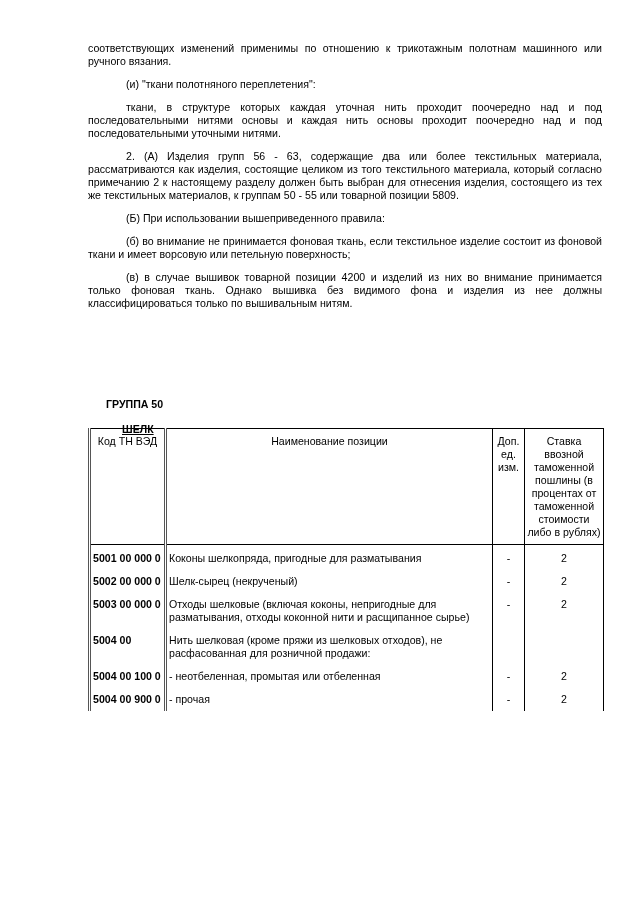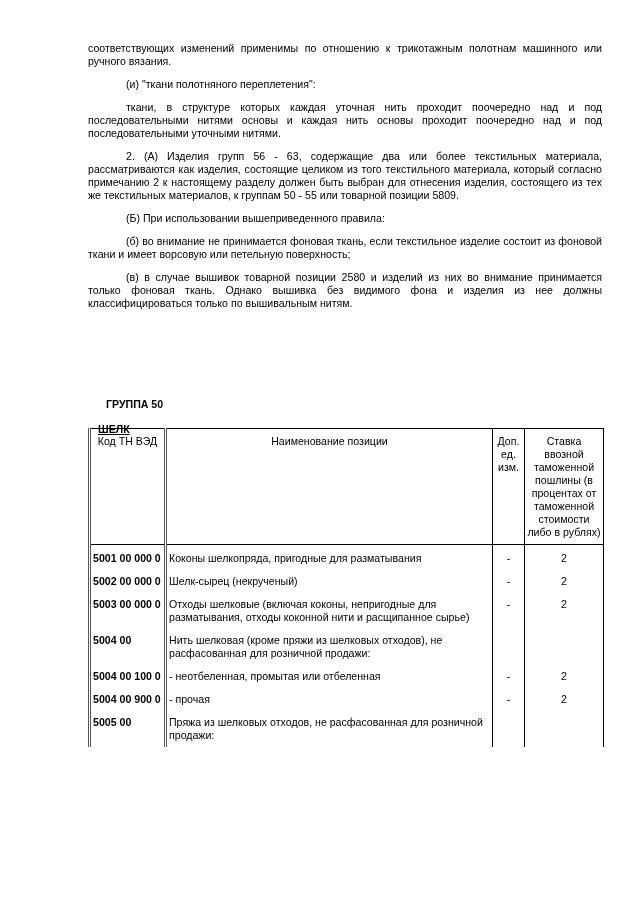--- a/index.html
+++ b/index.html
@@ -3,21 +3,21 @@
 <meta charset="utf-8">
 <style>
   html, body { margin: 0; padding: 0; background: #ffffff; }
   body { width: 640px; height: 905px; position: relative; overflow: hidden;
          font-family: "Liberation Sans", sans-serif; font-size: 10.6px; color: #000; line-height: 13px; }
   .page { position: absolute; left: 88px; top: 42px; width: 514px; }
   p { margin: 0 0 10px 0; text-align: justify; }
   p.ind { text-indent: 38px; }
   .heading { font-weight: bold; margin: 18px; }
   #h1 { position: absolute; top: 380px; left: 88px; width: 514px; }
-  #h2 { position: absolute; top: 405px; left: 80px; width: 514px; text-decoration: underline; }
+  #h2 { position: absolute; top: 405px; left: 104px; width: 514px; text-decoration: underline; }
   table { position: absolute; left: 88px; top: 428px; width: 514px; border-collapse: collapse; table-layout: fixed; }
   td, th { border-left: 1px solid #000; border-right: 1px solid #000; vertical-align: top; padding: 0 2px; font-weight: normal; }
   th { border-top: 1px solid #000; border-bottom: 1px solid #000; text-align: center; padding-top: 6px; padding-bottom: 5px; }
   td.code { border-left: 3px double #555; font-weight: bold; }
   th.code { border-left: 3px double #555; }
   td.name { border-left: 3px double #555; }
   th.name { border-left: 3px double #555; }
   td { padding-top: 5px; padding-bottom: 5px; height: 13px; }
   tr.first td { padding-top: 7px; }
   td.c { text-align: center; }
@@ -26,21 +26,21 @@
 </head>
 <body>
 
 <div class="page">
   <p>соответствующих изменений применимы по отношению к трикотажным полотнам машинного или ручного вязания.</p>
   <p class="ind">(и) "ткани полотняного переплетения":</p>
   <p class="ind">ткани, в структуре которых каждая уточная нить проходит поочередно над и под последовательными нитями основы и каждая нить основы проходит поочередно над и под последовательными уточными нитями.</p>
   <p class="ind">2. (А) Изделия групп 56 - 63, содержащие два или более текстильных материала, рассматриваются как изделия, состоящие целиком из того текстильного материала, который согласно примечанию 2 к настоящему разделу должен быть выбран для отнесения изделия, состоящего из тех же текстильных материалов, к группам 50 - 55 или товарной позиции 5809.</p>
   <p class="ind">(Б) При использовании вышеприведенного правила:</p>
   <p class="ind">(б) во внимание не принимается фоновая ткань, если текстильное изделие состоит из фоновой ткани и имеет ворсовую или петельную поверхность;</p>
-  <p class="ind">(в) в случае вышивок товарной позиции 2580 и изделий из них во внимание принимается только фоновая ткань. Однако вышивка без видимого фона и изделия из нее должны классифицироваться только по вышивальным нитям.</p>
+  <p class="ind">(в) в случае вышивок товарной позиции 4200 и изделий из них во внимание принимается только фоновая ткань. Однако вышивка без видимого фона и изделия из нее должны классифицироваться только по вышивальным нитям.</p>
 </div>
 
 <div id="h1" class="heading">ГРУППА 50</div>
 <div id="h2" class="heading">ШЕЛК</div>
 
 <table>
   <colgroup>
       <col class="c1">
       <col class="c2">
       <col class="c3">
@@ -84,20 +84,14 @@
       <td class="name">- неотбеленная, промытая или отбеленная</td>
       <td class="c">-</td>
       <td class="c">2</td>
     </tr>
     <tr>
       <td class="code">5004 00 900 0</td>
       <td class="name">- прочая</td>
       <td class="c">-</td>
       <td class="c">2</td>
     </tr>
-    <tr>
-      <td class="code">5005 00</td>
-      <td class="name">Пряжа из шелковых отходов, не расфасованная для розничной продажи:</td>
-      <td class="c"></td>
-      <td class="c"></td>
-    </tr>
   </tbody>
 </table>
 
 </body></html>

